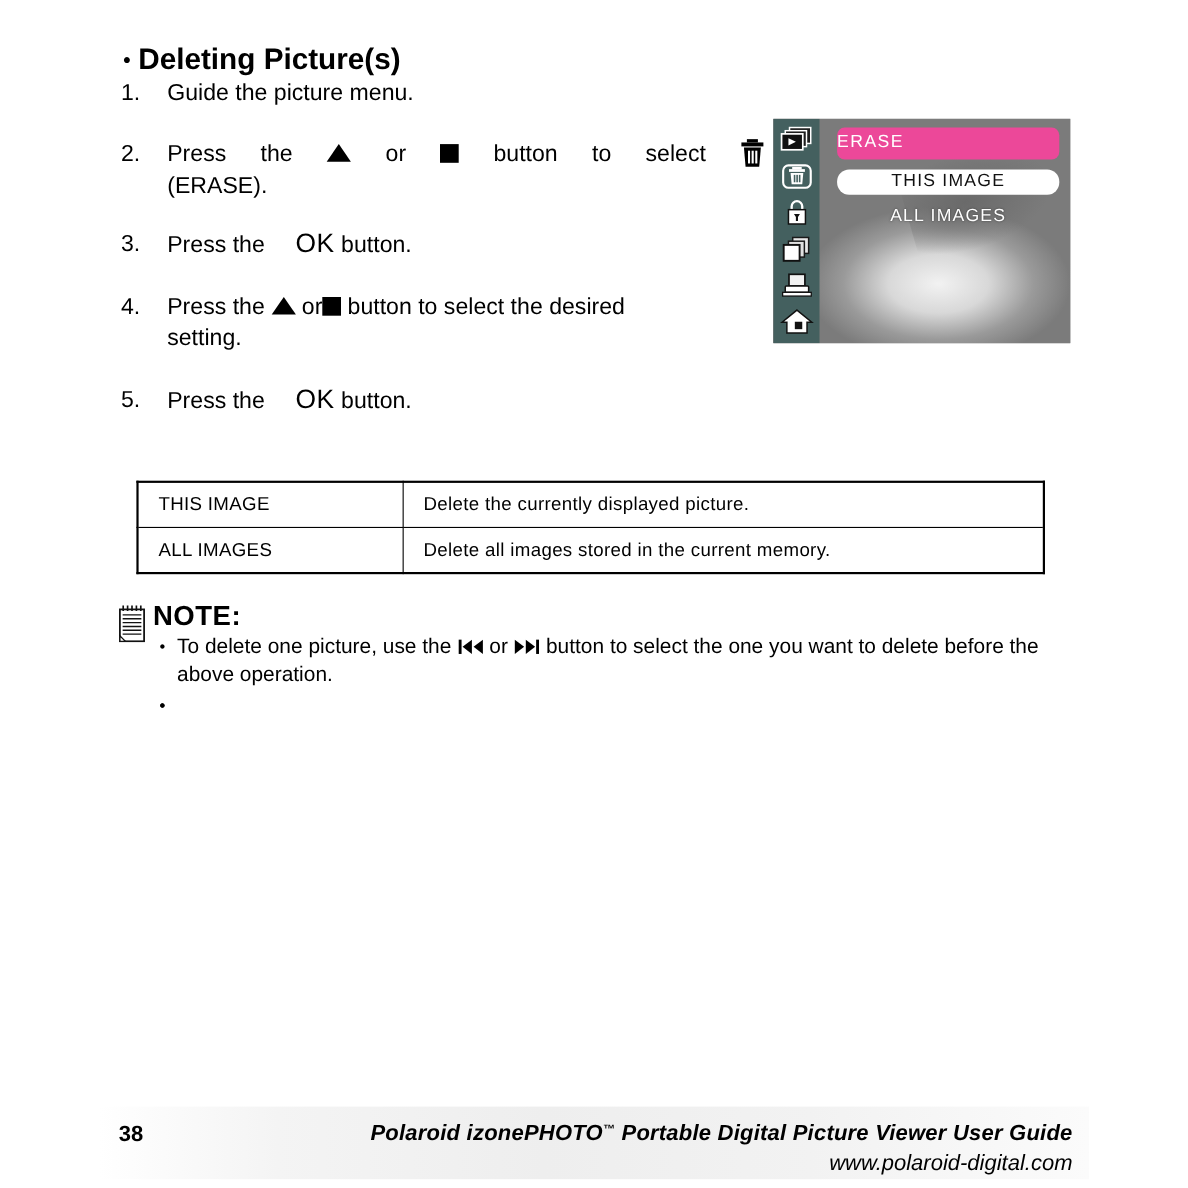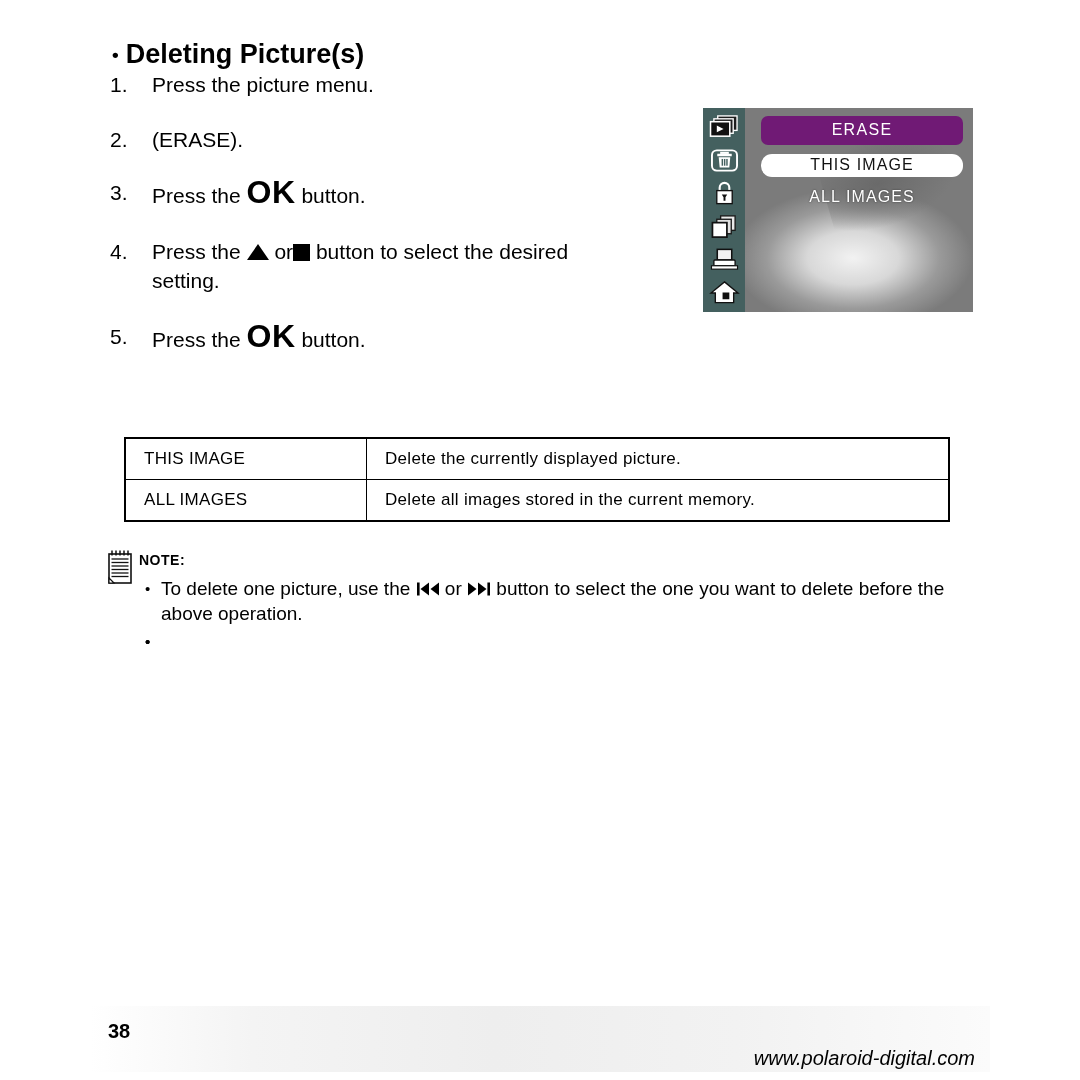--- a/index.html
+++ b/index.html
@@ -26,21 +26,21 @@
   .step{position:relative;margin-bottom:0;}
   .step .num{
     position:absolute;left:0;top:0;width:34px;
     font-size:21px;line-height:29px;text-align:left;
   }
   .step .body{
     margin-left:42px;font-size:21px;line-height:29px;
   }
   .step.justify .body{text-align:justify;text-align-last:left;}
   .step.justify .body .l1{display:block;text-align:justify;text-align-last:justify;}
-  .ok{font-size:32px;font-weight:700;letter-spacing:.5px;}
+  .ok{font-size:24px;font-weight:400;letter-spacing:.5px;margin-left:22px;}
   .tri{
     display:inline-block;width:0;height:0;
     border-left:11px solid transparent;border-right:11px solid transparent;
     border-bottom:16px solid #000;vertical-align:-1px;
   }
   .sq{display:inline-block;width:17px;height:17px;background:#000;vertical-align:-2px;}
   .trashglyph{display:inline-block;width:22px;height:26px;vertical-align:-6px;}
 
   
   .lcd{
@@ -63,22 +63,22 @@
   .lcd-sidebar{
     position:absolute;left:0;top:0;width:42px;height:204px;
     background:#44605f;
     display:flex;flex-direction:column;align-items:center;
     padding-top:3px;box-sizing:border-box;
   }
   .lcd-ico{width:34px;height:32px;display:flex;align-items:center;justify-content:center;margin-bottom:1px;}
   .lcd-ico svg{display:block;}
   .lcd-menu{position:absolute;left:58px;top:8px;width:202px;}
   .lcd-title{
-    background:#701a75;color:#ffffff;border-radius:7px;
-    text-align:center;font-size:16px;letter-spacing:1.3px;
+    background:#ec4899;color:#ffffff;border-radius:7px;
+    text-align:left;font-size:16px;letter-spacing:1.3px;
     padding:5px 0 6px;
   }
   .lcd-opt{
     text-align:center;font-size:16px;letter-spacing:1.1px;
     margin-top:9px;color:#ffffff;text-shadow:0 0 2px rgba(0,0,0,.55);
     padding:2px 0 3px;
   }
   .lcd-opt.sel{
     background:#ffffff;color:#111;border-radius:11px;text-shadow:none;
   }
@@ -90,21 +90,21 @@
   }
   .tbl td{
     border:1px solid #000;font-size:17px;padding:10px 0 10px 18px;
     height:18px;vertical-align:middle;letter-spacing:.3px;
   }
   .tbl td.c1{width:222px;}
 
   
   .note{position:absolute;left:107px;top:548px;width:880px;}
   .note-icon{position:absolute;left:0;top:2px;width:26px;height:34px;}
-  .note-title{margin-left:32px;font-size:14px;font-weight:bold;letter-spacing:.5px;line-height:24px;}
+  .note-title{margin-left:32px;font-size:25px;font-weight:bold;letter-spacing:.5px;line-height:24px;}
   .note-list{margin-left:38px;margin-top:4px;}
   .note-li{position:relative;font-size:19px;line-height:25px;padding-left:16px;margin-bottom:3px;}
   .note-li .nb{position:absolute;left:0;top:0;font-size:15px;}
   .nav-ico{display:inline-block;width:24px;height:16px;vertical-align:-2px;}
 
   
   .footer{
     position:absolute;left:90px;top:1006px;width:900px;height:66px;
     background:linear-gradient(90deg,#ffffff 0%,#f4f4f4 18%,#eeeeee 45%,#f2f2f2 72%,#fbfbfb 100%);
   }
@@ -127,26 +127,43 @@
 <div class="page">
 
   <div class="heading">
     <span class="bullet">•</span><span>Deleting Picture(s)</span>
   </div>
 
   <div class="steps">
 
     <div class="step" style="margin-top:0;">
       <span class="num">1.</span>
-      <div class="body">Press the picture menu.</div>
+      <div class="body">Guide the picture menu.</div>
     </div>
 
     <div class="step justify" style="margin-top:26px;">
       <span class="num">2.</span>
       <div class="body">
+        <span class="l1">
+          <span>Press the</span>
+          <span class="tri"></span>
+          <span>or</span>
+          <span class="sq"></span>
+          <span>button to select</span>
+          <span class="trashglyph">
+            <svg viewBox="0 0 22 26" width="22" height="26">
+              <rect x="6" y="0.5" width="10" height="3" fill="#000"></rect>
+              <rect x="1" y="3.5" width="20" height="3.6" fill="#000"></rect>
+              <path d="M3.3 8.2 h15.4 l-1.5 17.3 h-12.4 z" fill="#000"></path>
+              <rect x="7" y="11" width="1.9" height="11.6" fill="#fff"></rect>
+              <rect x="10.3" y="11" width="1.9" height="11.6" fill="#fff"></rect>
+              <rect x="13.6" y="11" width="1.9" height="11.6" fill="#fff"></rect>
+            </svg>
+          </span>
+        </span>
         <span>(ERASE).</span>
       </div>
     </div>
 
     <div class="step" style="margin-top:24px;">
       <span class="num">3.</span>
       <div class="body">
         <span>Press the</span>
         <span class="ok">OK</span>
         <span>button.</span>
@@ -308,16 +325,17 @@
 
       <div class="note-li">
         <span class="nb">•</span>
       </div>
 
     </div>
   </div>
 
   <div class="footer">
     <div class="pagenum">38</div>
+    <div class="foot-title"><span>Polaroid izonePHOTO</span><sup>™</sup><span> Portable Digital Picture Viewer User Guide</span></div>
     <div class="foot-url">www.polaroid-digital.com</div>
   </div>
 
 </div>
 
 </body></html>

